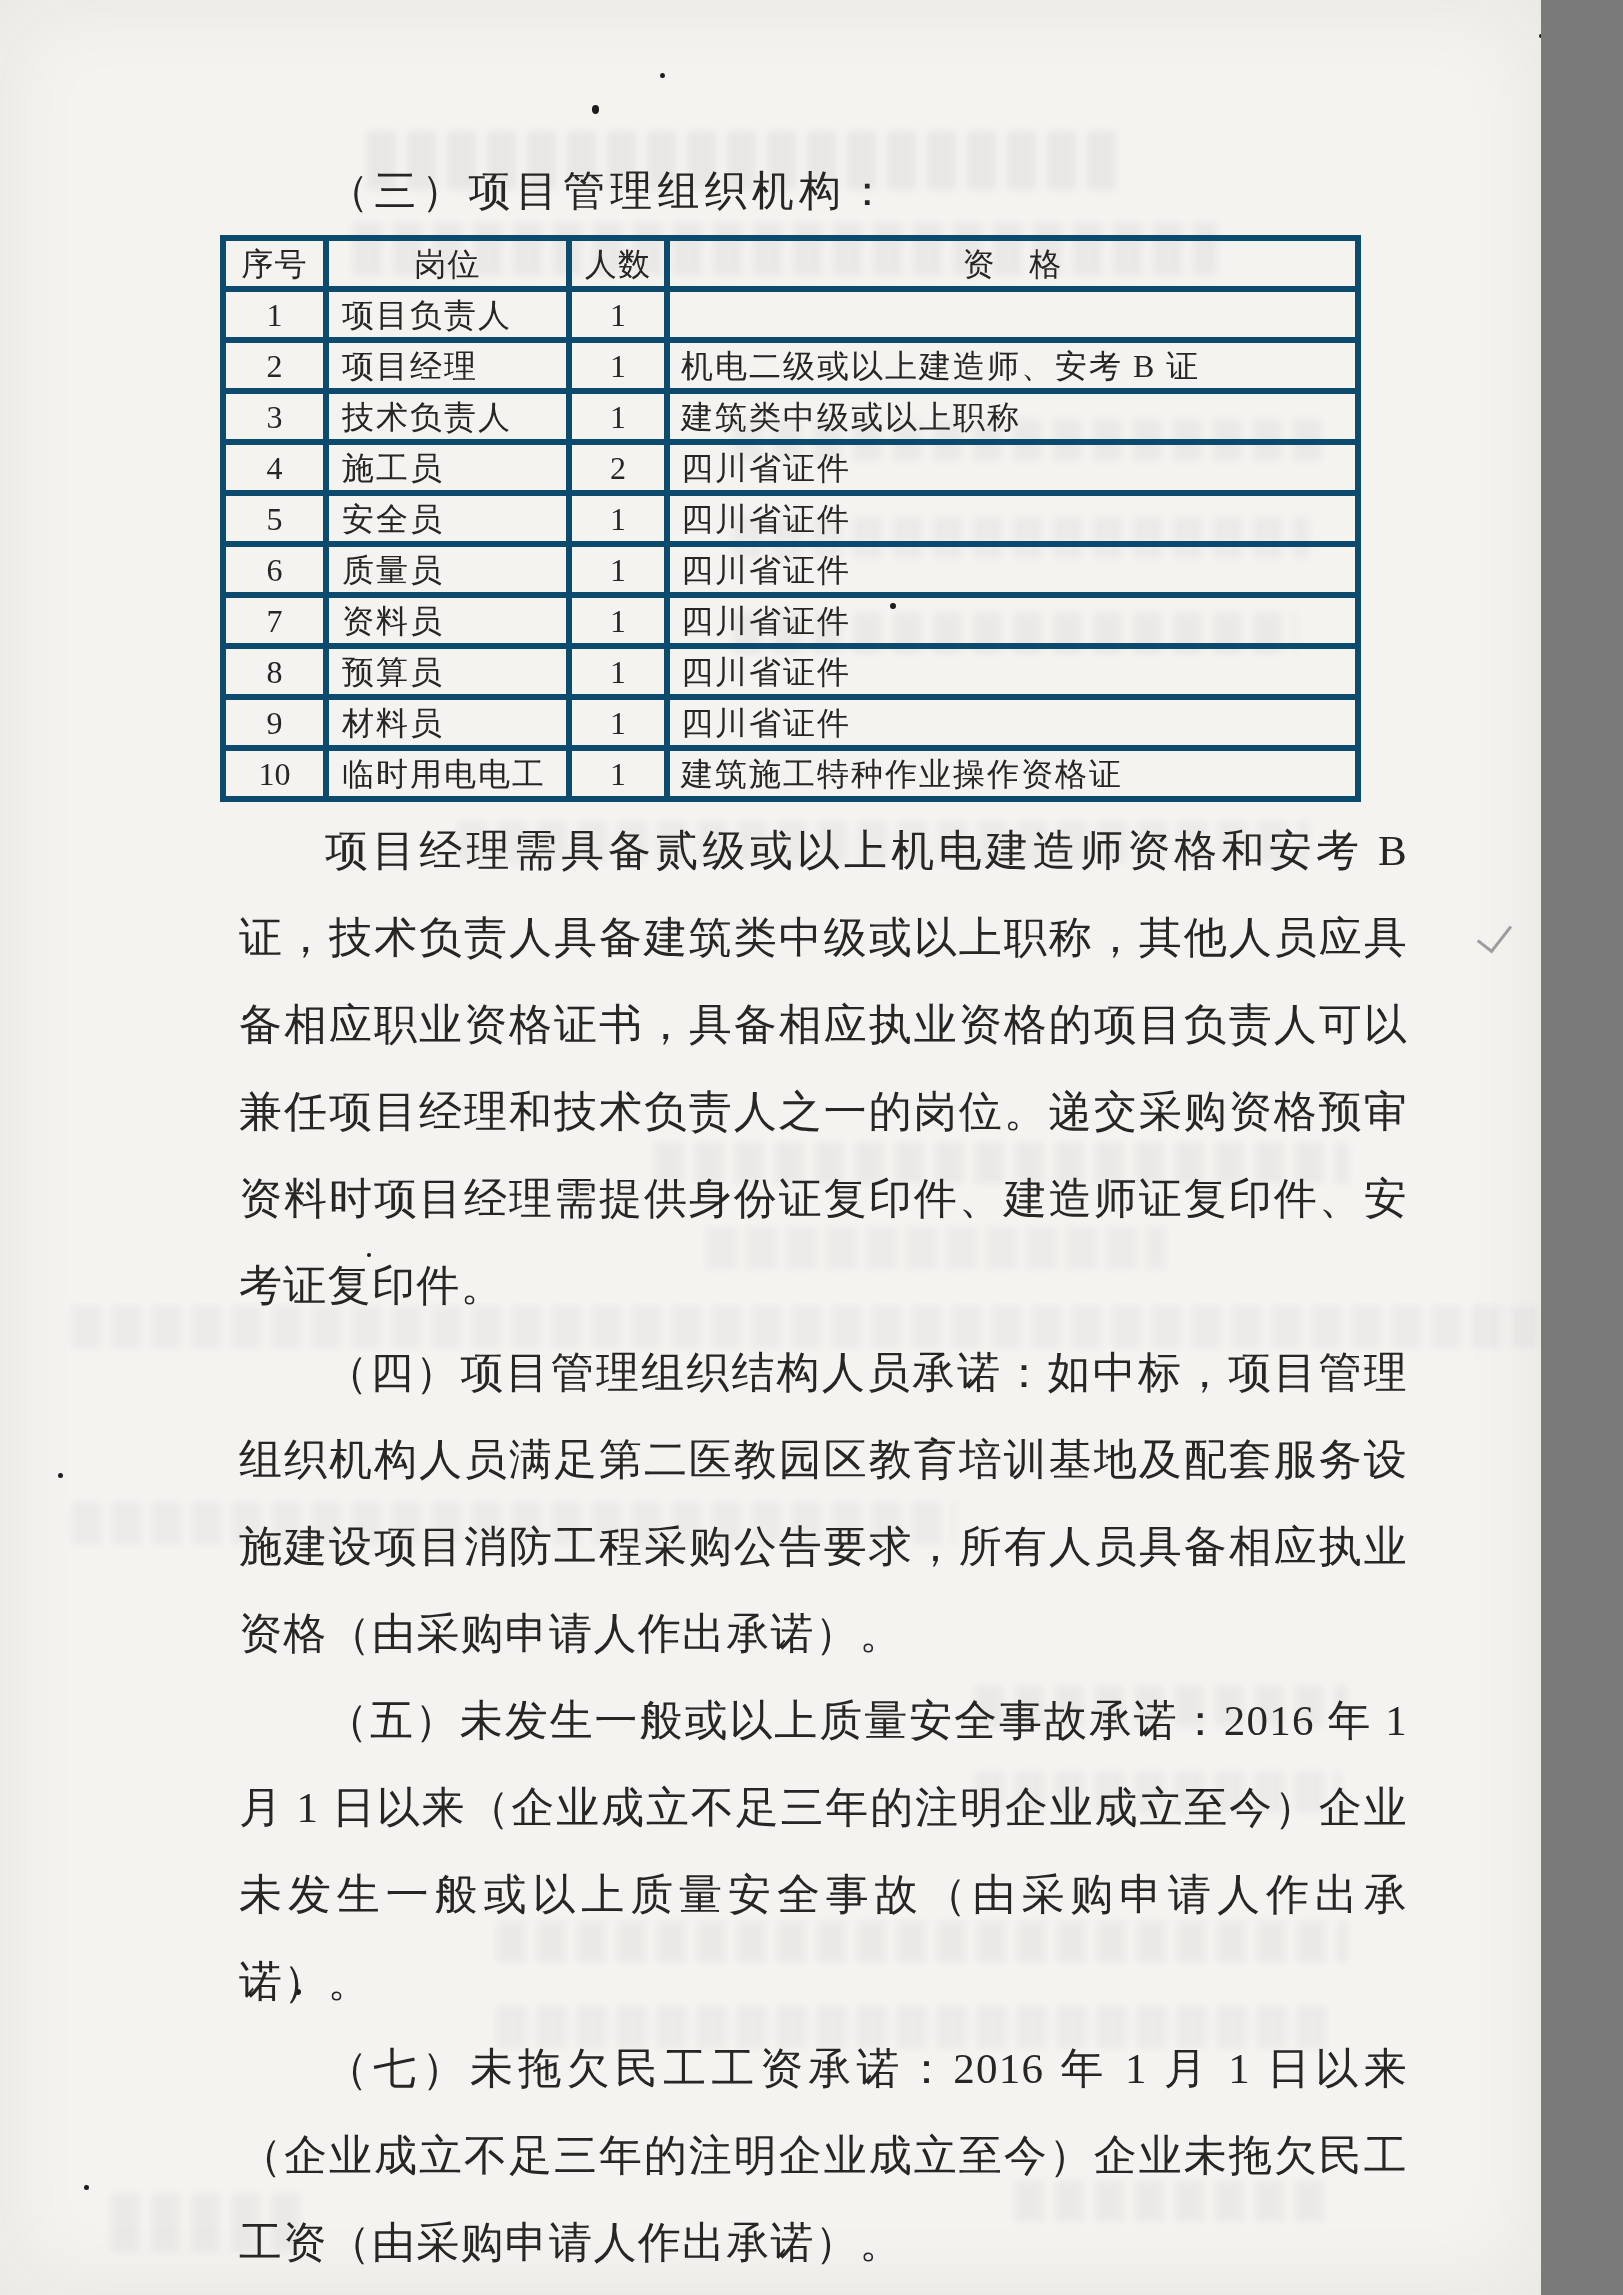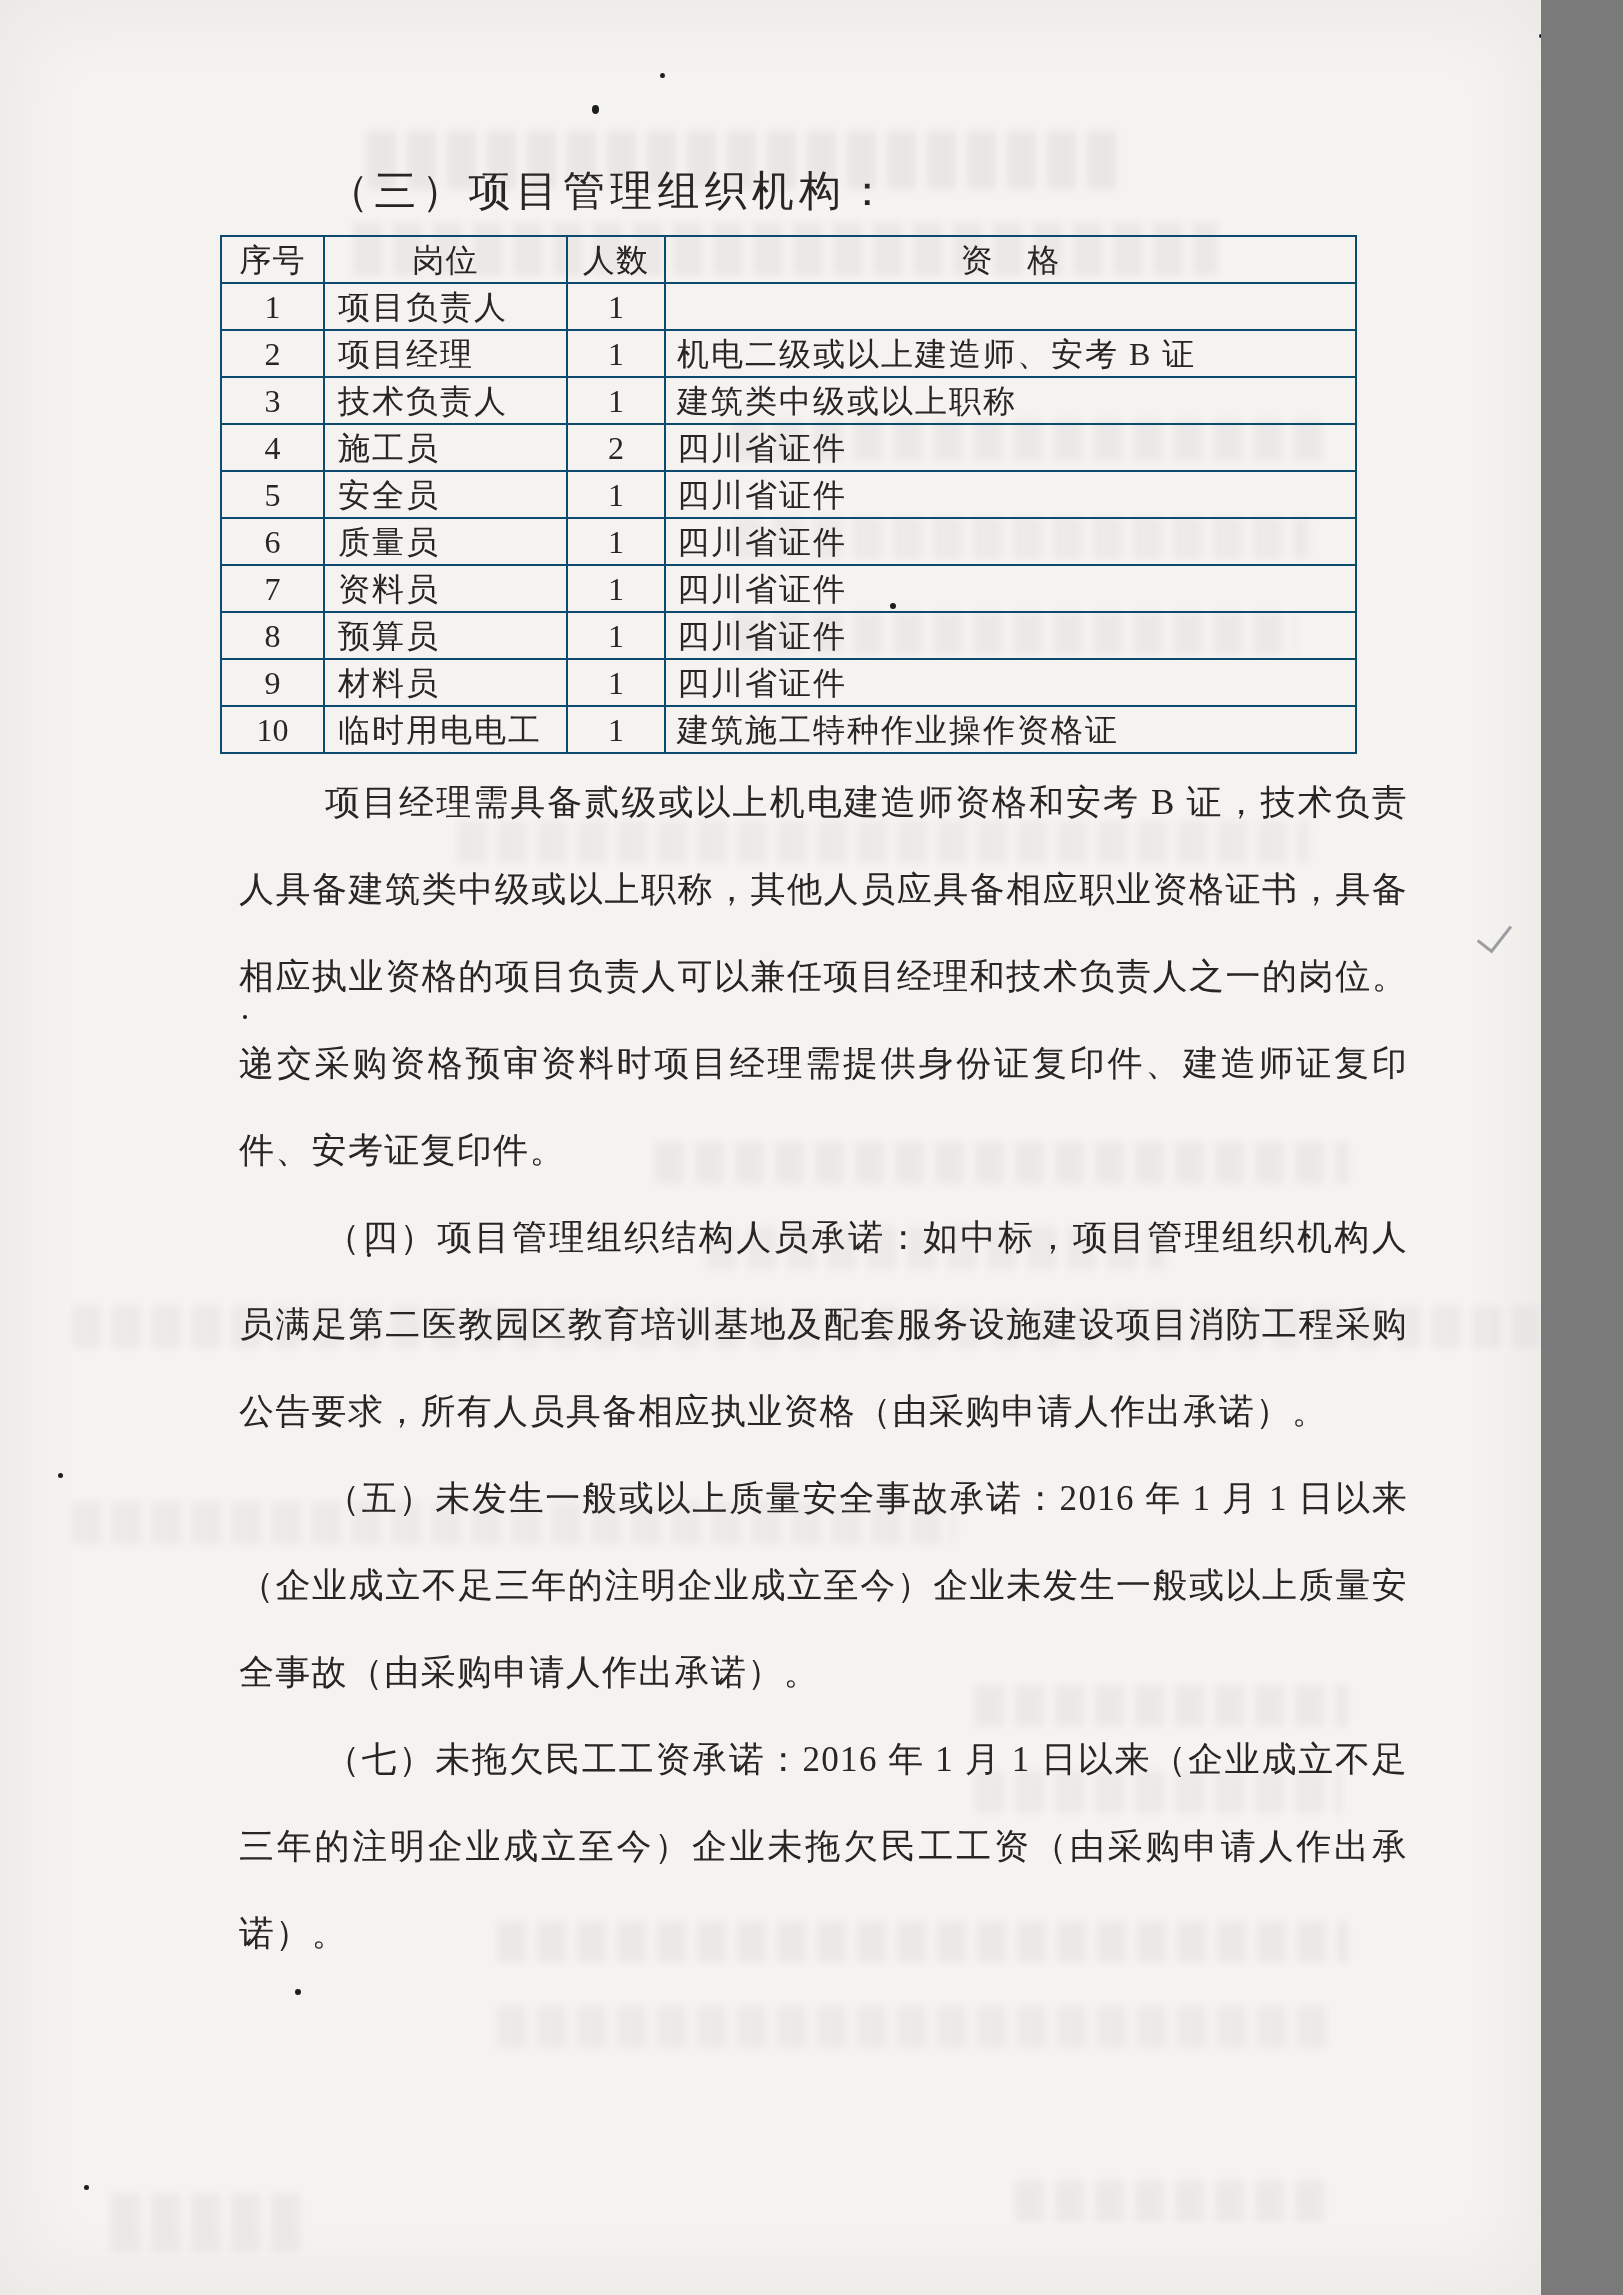--- a/index.html
+++ b/index.html
@@ -19,34 +19,34 @@
   }
   table.org{
     border-collapse:collapse;table-layout:fixed;
     width:1136px;margin-left:-19px;
   }
   table.org col.c-seq{width:103px;}
   table.org col.c-post{width:243px;}
   table.org col.c-count{width:98px;}
   table.org col.c-qual{width:691px;}
   table.org th,table.org td{
-    border:2px solid #0c4a6e;
+    border:6px solid #0c4a6e;
     height:45px;padding:0;
     font-size:32px;font-weight:normal;
     line-height:1;vertical-align:middle;
     overflow:hidden;white-space:nowrap;
   }
   table.org th{text-align:center;letter-spacing:1.3px;}
   table.org td:nth-child(1),
   table.org td:nth-child(3){text-align:center;}
   table.org td:nth-child(2){padding-left:13px;letter-spacing:2px;}
   table.org td:nth-child(4){padding-left:11px;letter-spacing:2px;}
   .body-text{margin-top:5.2px;}
   .para{
-    font-size:35px;line-height:87px;margin:0;
+    font-size:43px;line-height:87px;margin:0;
     text-align:justify;text-indent:86px;letter-spacing:1.3px;
   }
   
   .ghost{
     position:absolute;height:42px;
     background:repeating-linear-gradient(90deg,
       rgba(70,70,82,0.12) 0 29px, rgba(70,70,82,0) 29px 40px);
     filter:blur(3.9px);
     pointer-events:none;
   }

